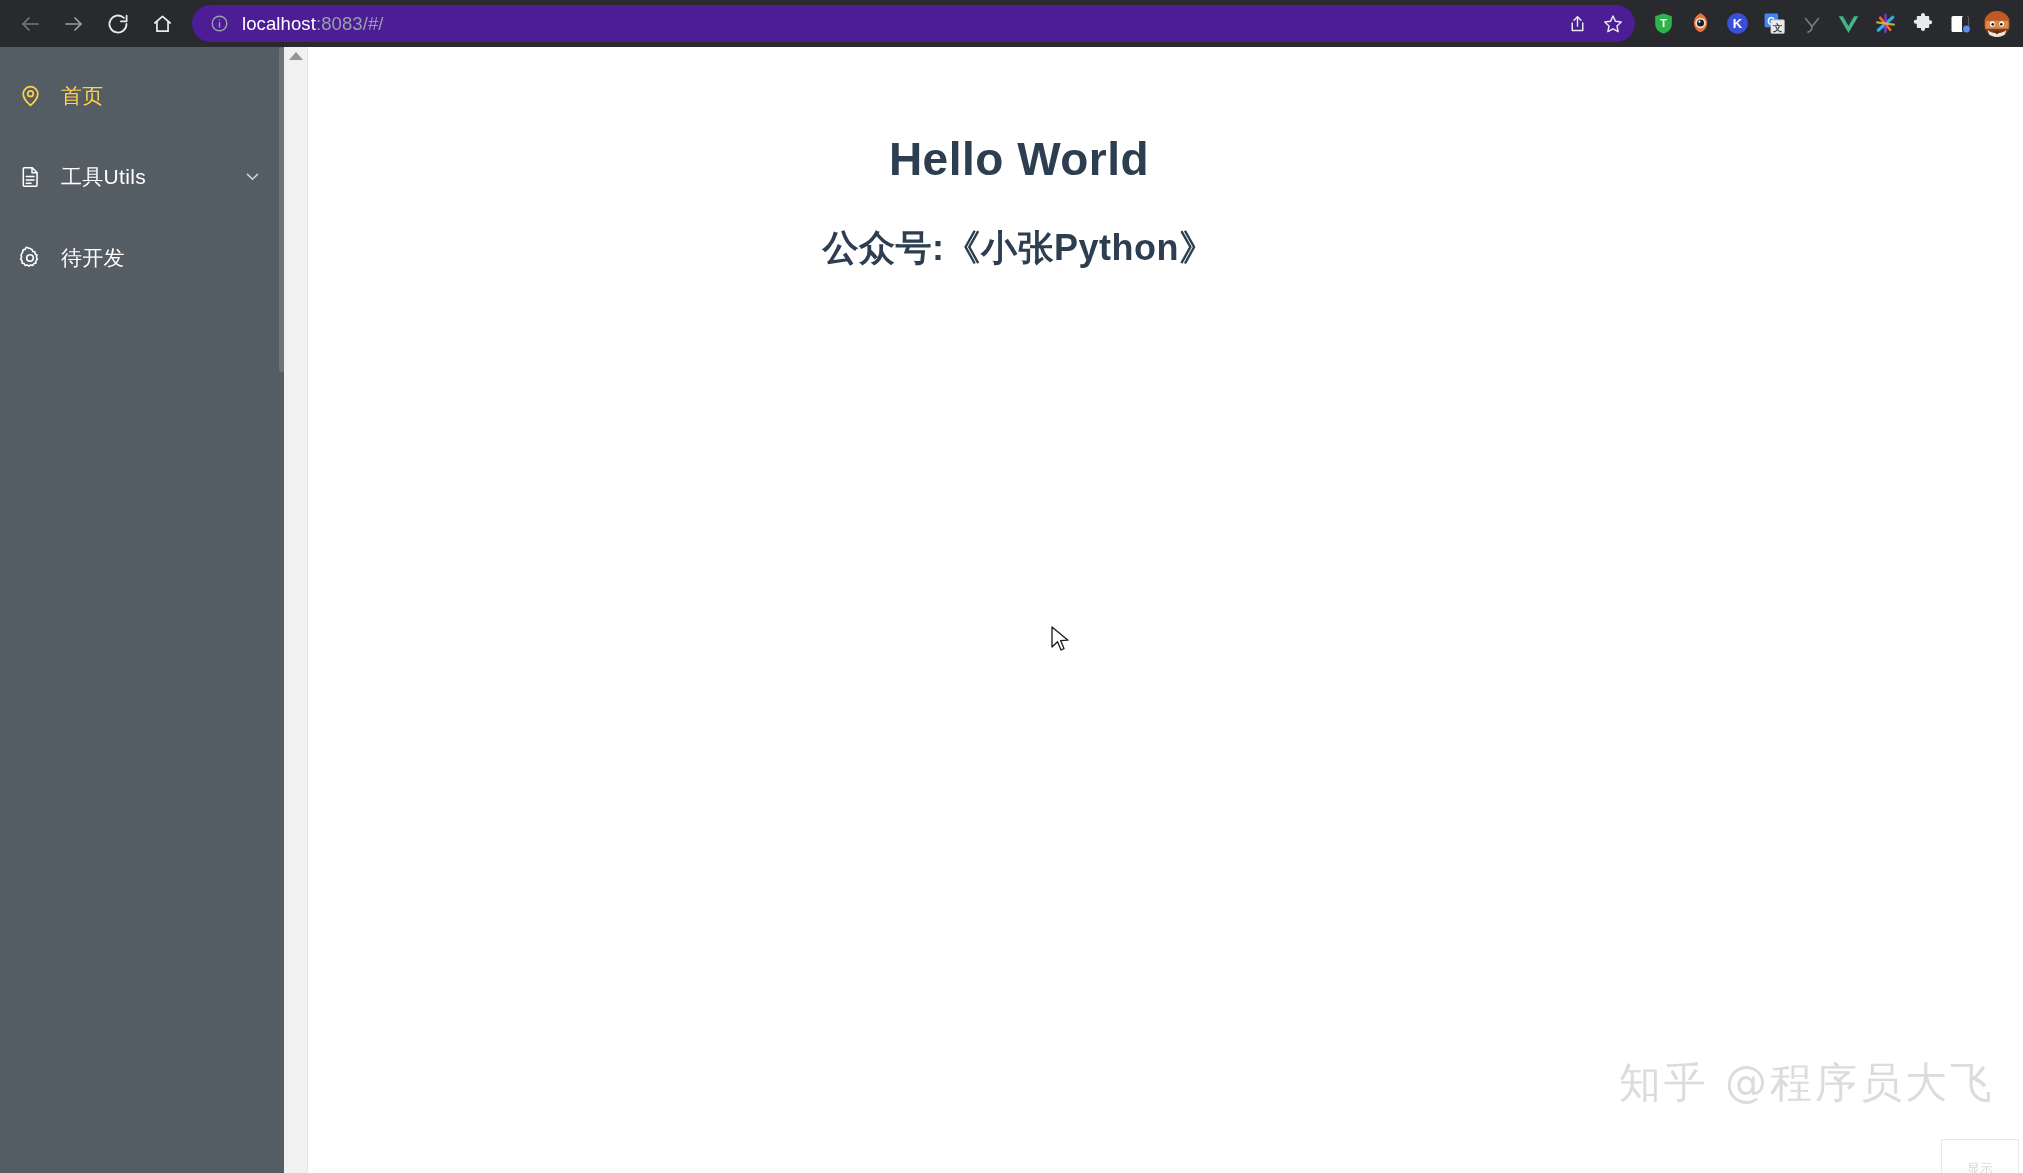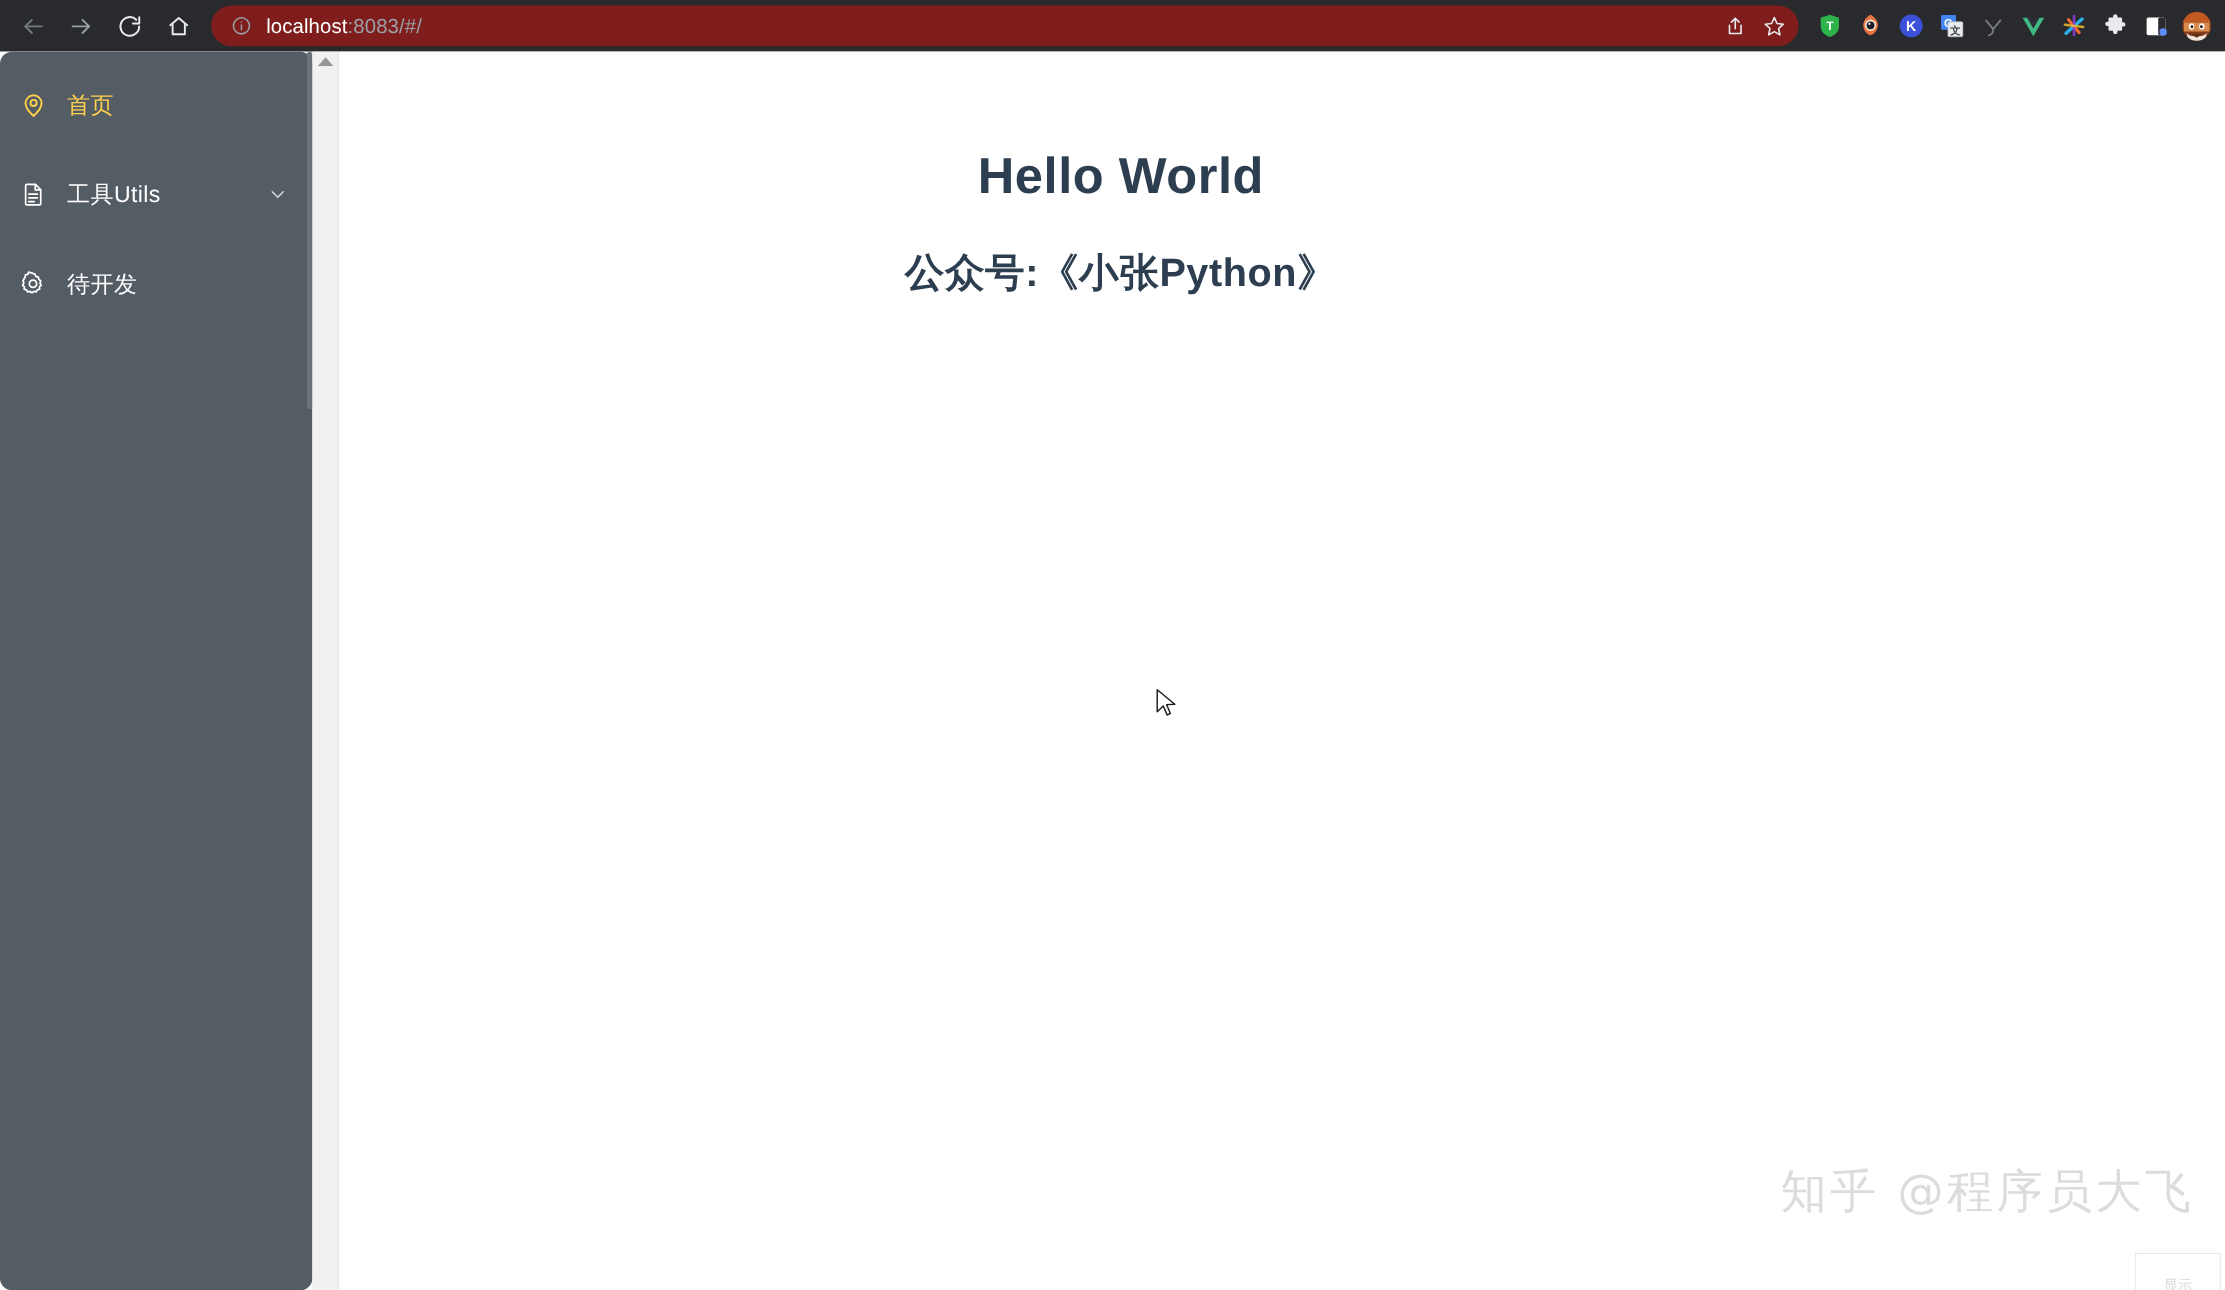--- a/index.html
+++ b/index.html
@@ -33,21 +33,21 @@
     border-radius: 50%;
     flex: 0 0 auto;
   }
   .nav-btn svg { display: block; }
 
   .omnibox {
     flex: 1 1 auto;
     height: 37px;
     margin-left: 8px;
     margin-right: 6px;
-    background: #7f1d1d;
+    background: #4c1d95;
     border-radius: 19px;
     display: flex;
     align-items: center;
     padding: 0 4px 0 14px;
     min-width: 0;
   }
 
   .info-icon {
     width: 26px; height: 26px;
     display: flex; align-items: center; justify-content: center;
@@ -94,21 +94,20 @@
     height: 1126px;
     background: #ffffff;
   }
 
   .sidebar {
     position: absolute;
     top: 0; left: 0;
     width: 284px;
     height: 1126px;
     background: #545c64;
-    border-radius: 11px;
   }
 
   .sidebar-scroll-thumb {
     position: absolute;
     right: 0;
     top: 0;
     width: 5px;
     height: 325px;
     background: #6b737b;
     border-radius: 3px;

